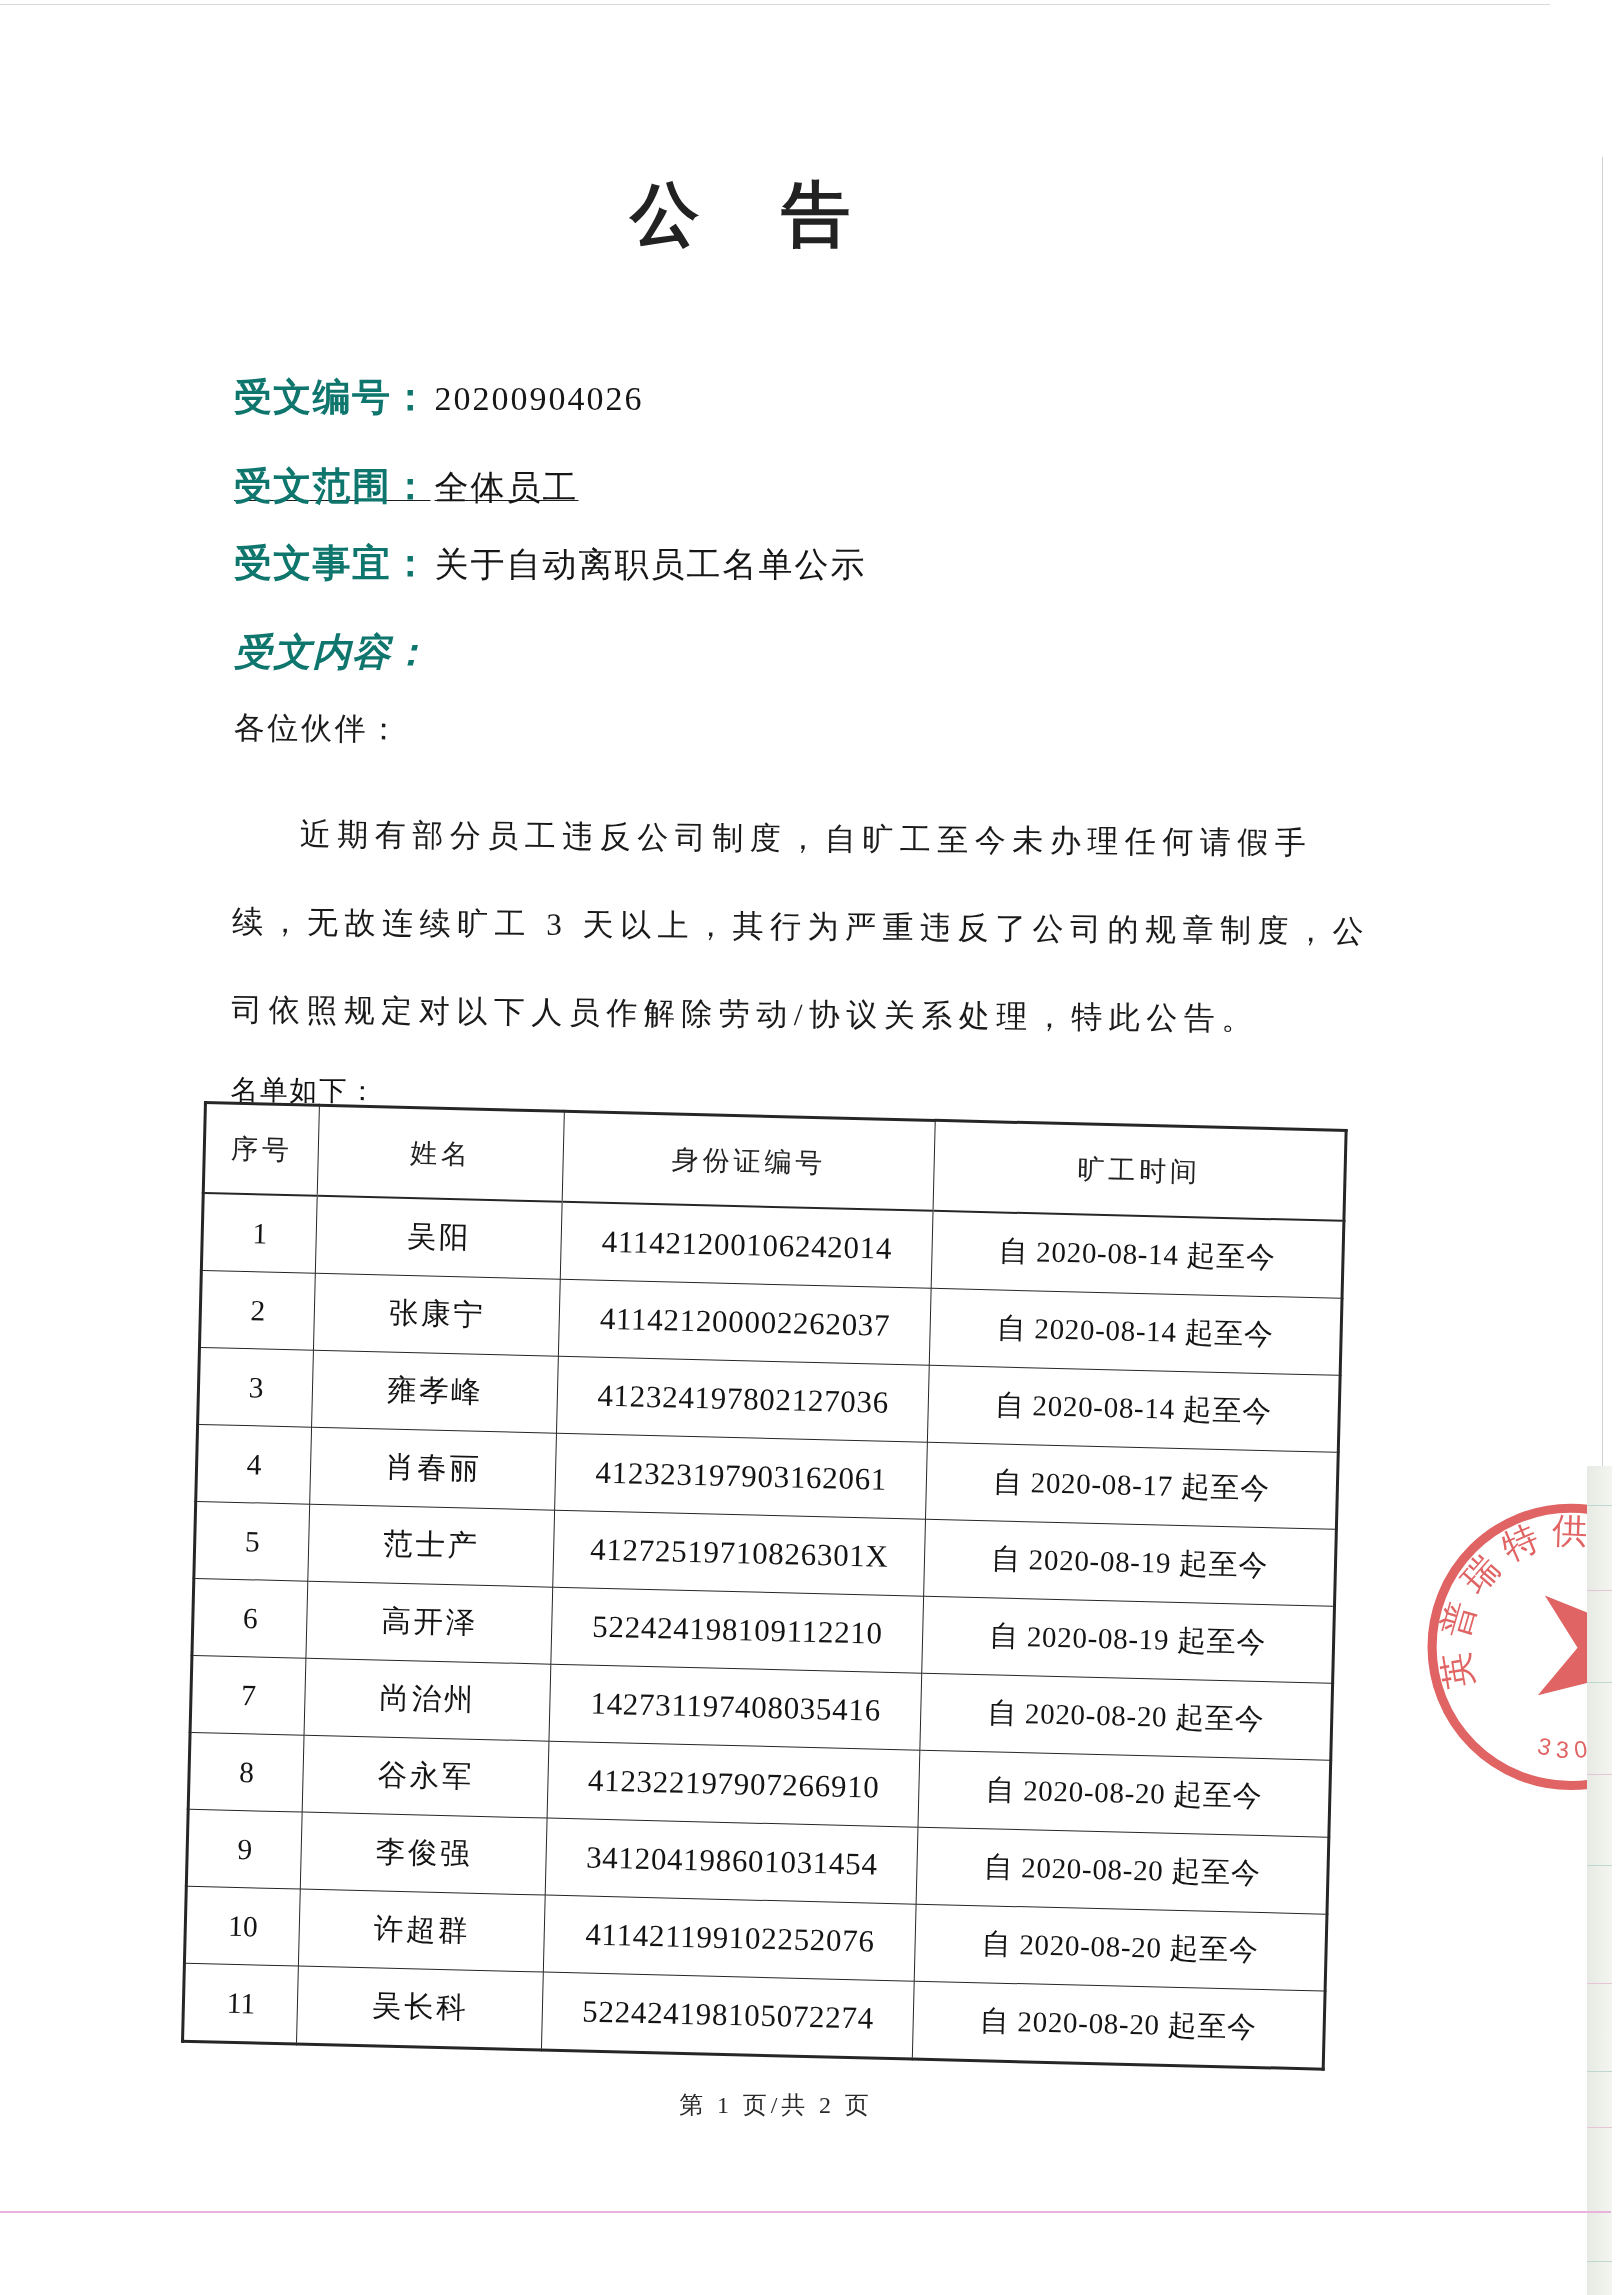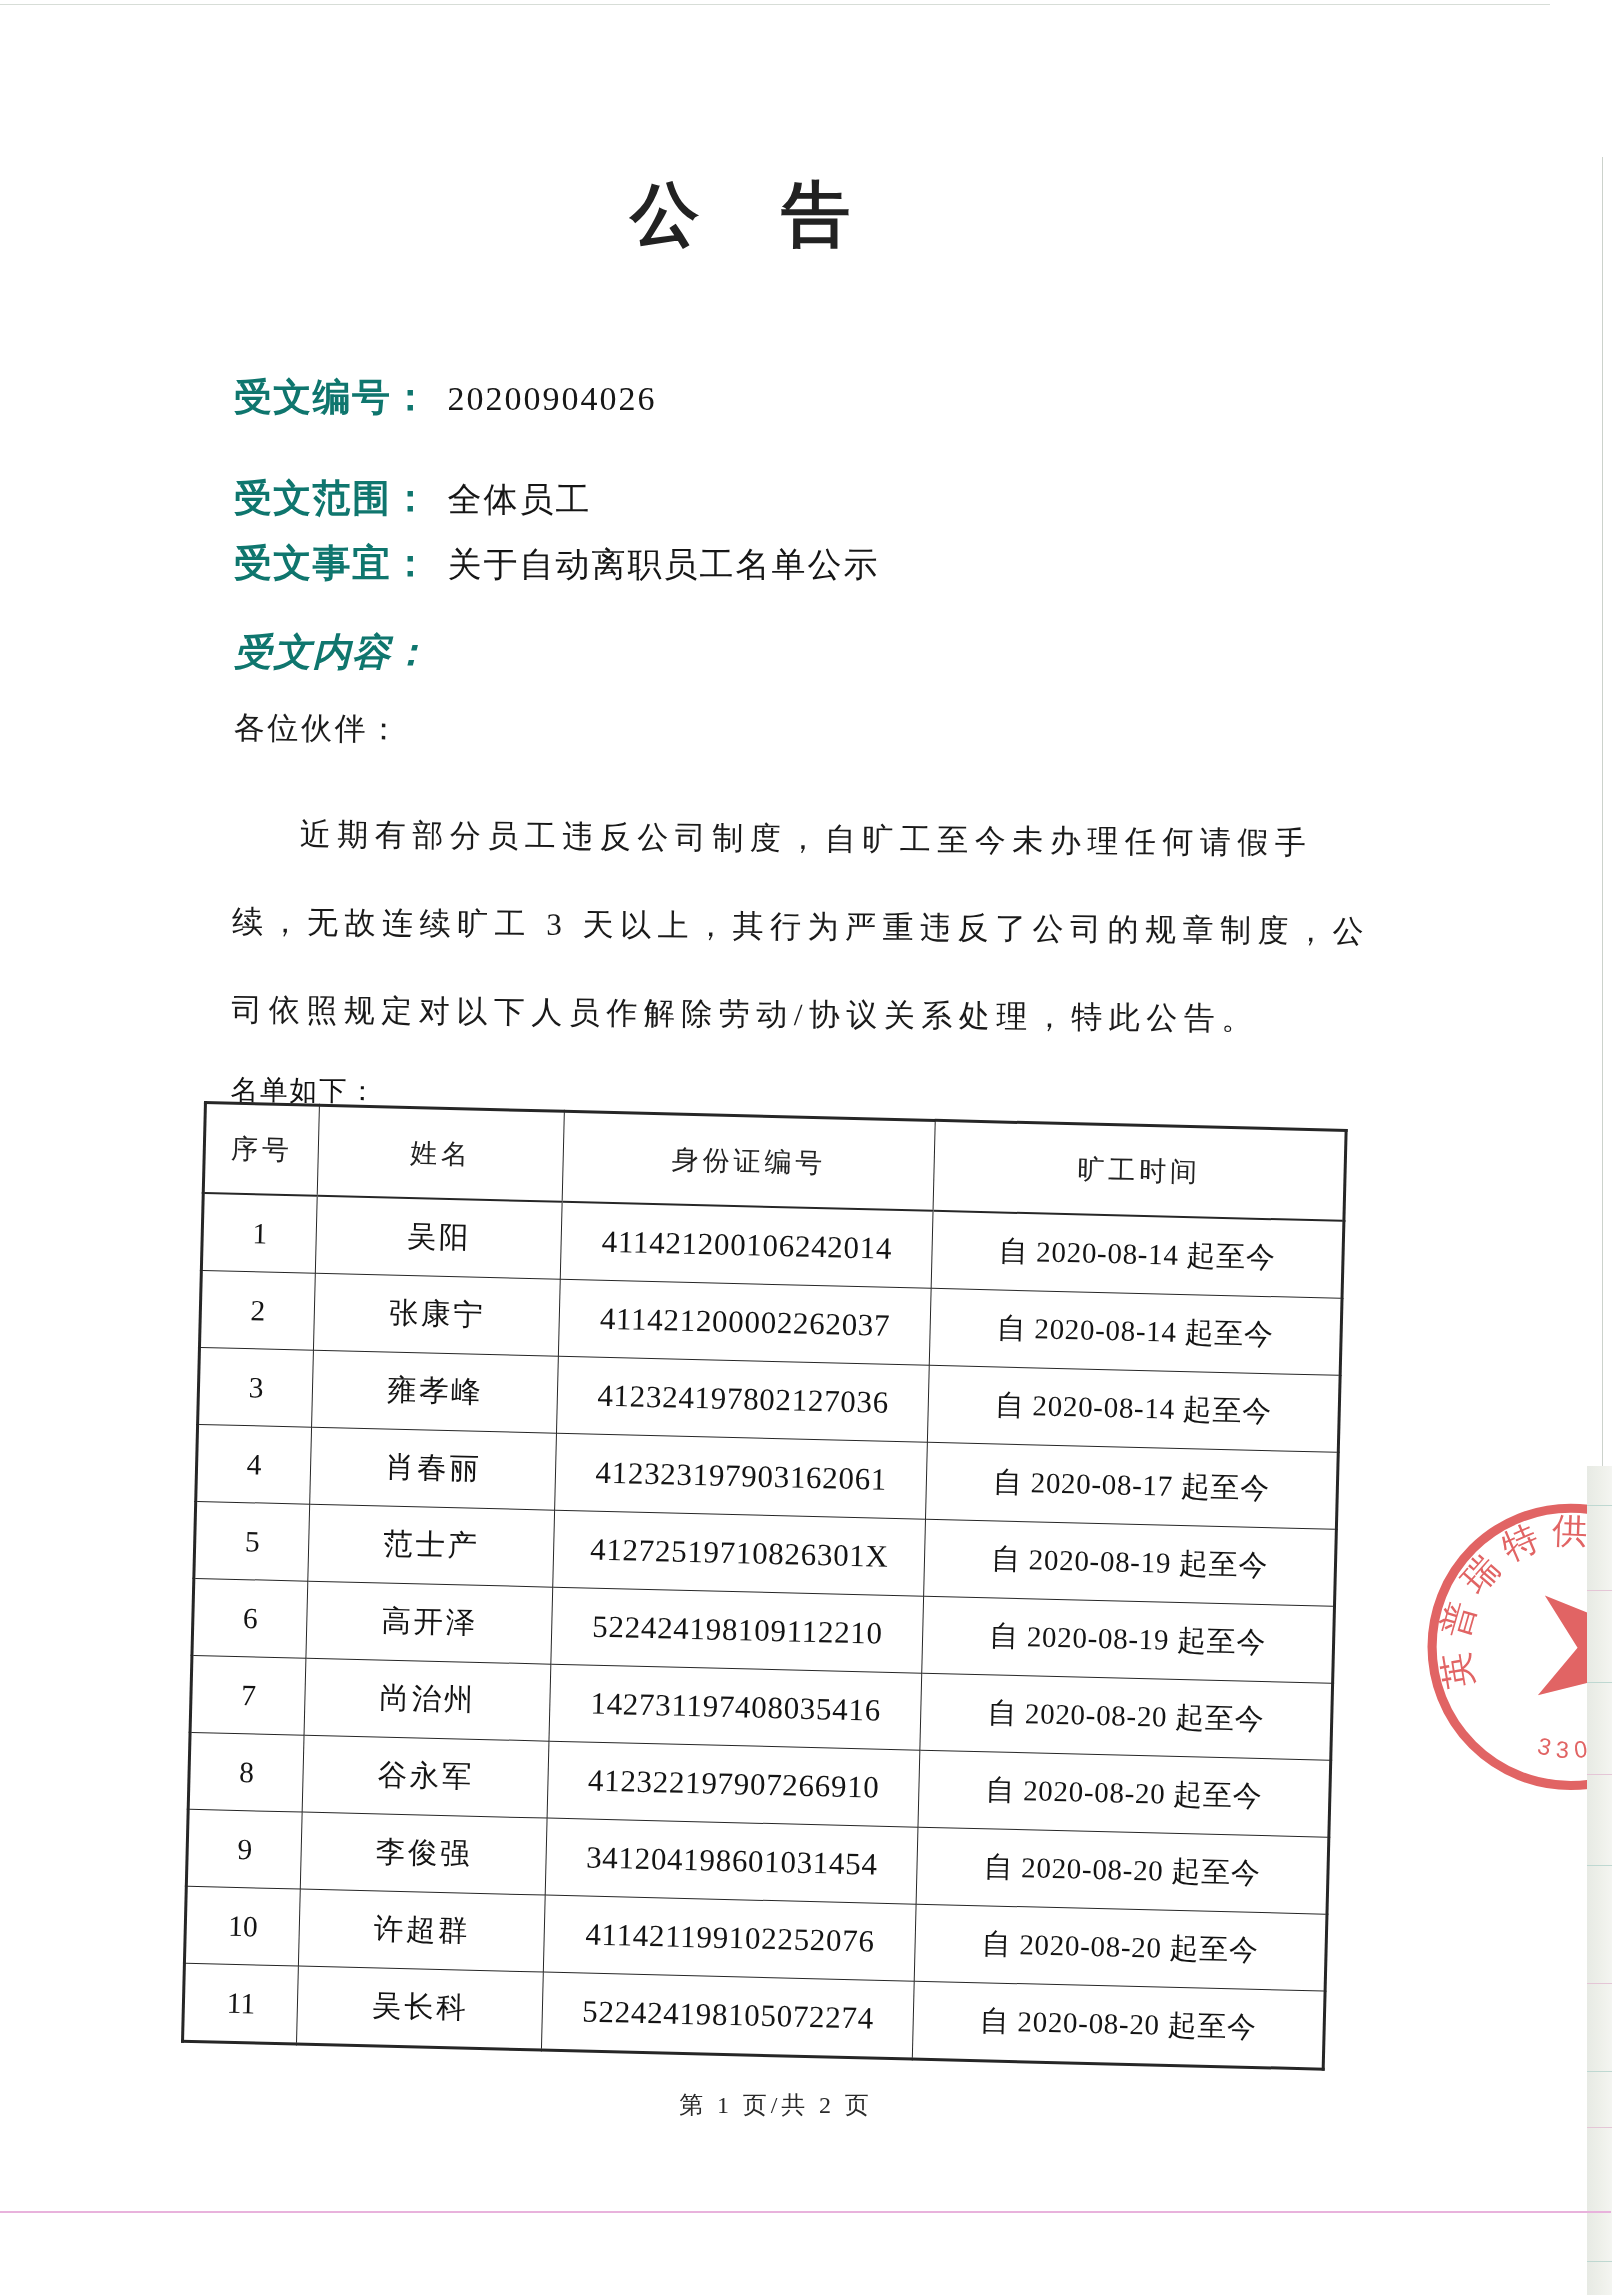--- a/index.html
+++ b/index.html
@@ -17,22 +17,22 @@
   .scan-right-band .bl{position:absolute;left:0;width:100%;height:1.3px;}
   .scan-pink-line{position:absolute;left:0;top:2211px;width:1611px;height:2px;background:#e8b2dc;z-index:31;}
 
   
   .doc-title{position:absolute;left:0;top:169px;width:1487px;text-align:center;
     font-size:69px;font-weight:700;letter-spacing:6.5px;color:#222;}
 
   
   .meta-row{position:absolute;left:234px;white-space:nowrap;}
   .meta-label{font-size:38px;font-weight:700;letter-spacing:1.3px;color:#0f766e;}
-  .meta-value{font-size:34px;margin-left:17px;letter-spacing:2px;color:#161616;}
-  #meta0{top:372px;} #meta1{top:473px;} #meta2{top:538px;} #meta3{top:627px;font-style:italic;}
+  .meta-value{font-size:34px;margin-left:4px;letter-spacing:2px;color:#161616;}
+  #meta0{top:372px;} #meta1{top:461px;text-decoration:underline;} #meta2{top:538px;} #meta3{top:627px;font-style:italic;}
 
   
   .body-block{position:absolute;left:234px;top:707px;width:1139px;
     transform:rotate(0.5deg);transform-origin:0 0;}
   .greeting{font-size:31px;letter-spacing:2.6px;margin:0 0 0 0;}
   .para-line{font-size:31px;letter-spacing:6.5px;line-height:88px;white-space:nowrap;color:#1a1a1a;}
   .para-line.first{margin-top:41px;text-indent:67px;}
   .list-intro{font-size:27.5px;letter-spacing:2px;margin-top:18.3px;color:#111;}
 
   

